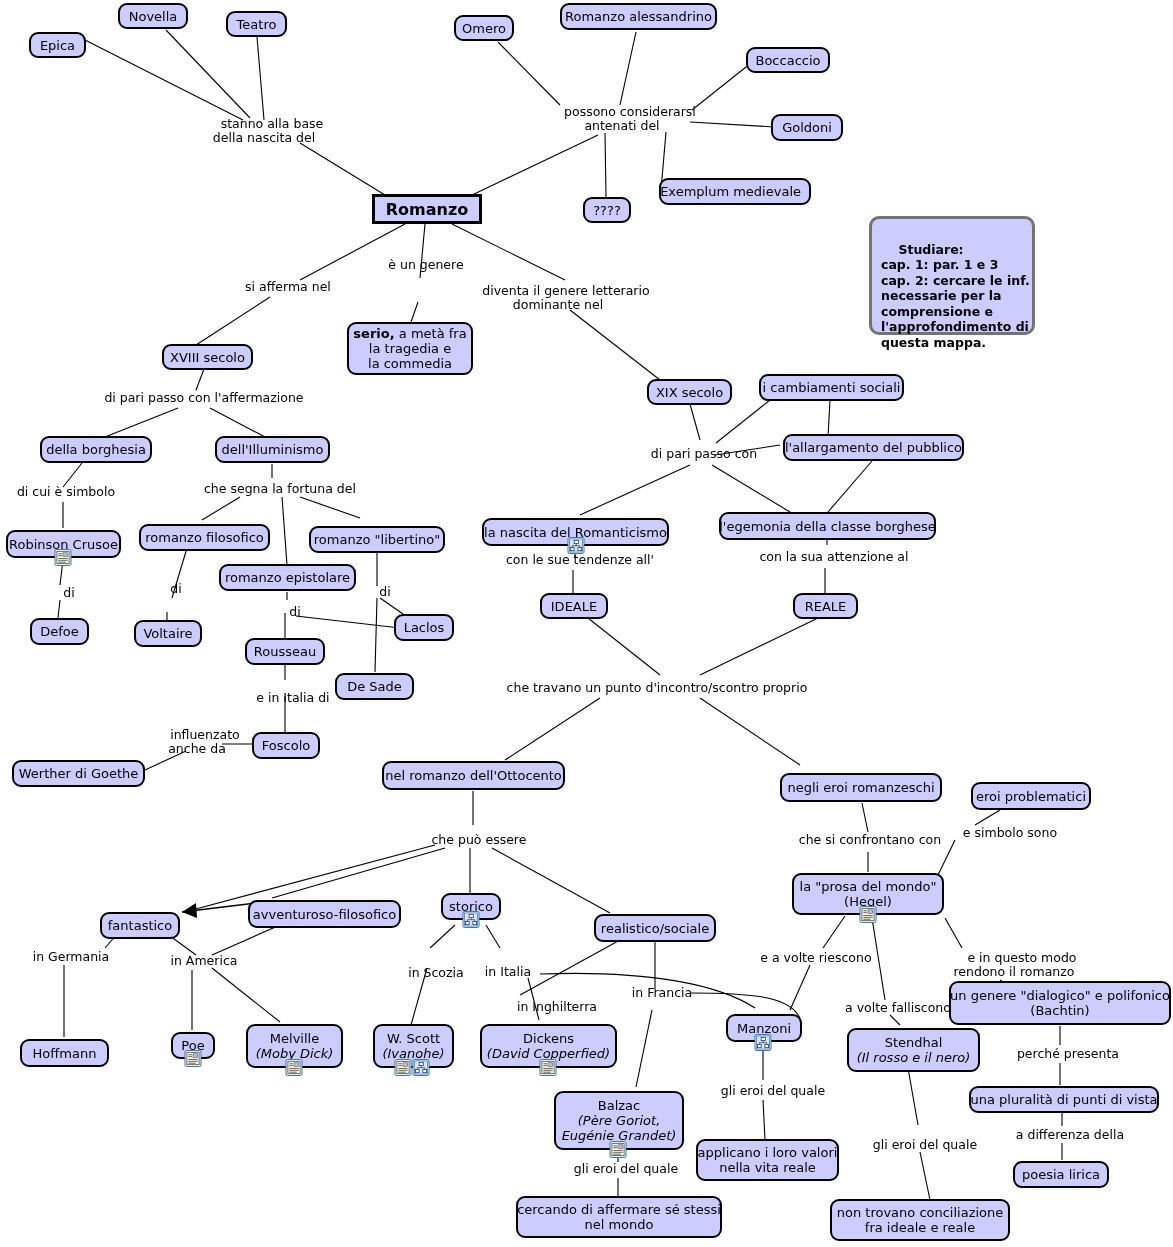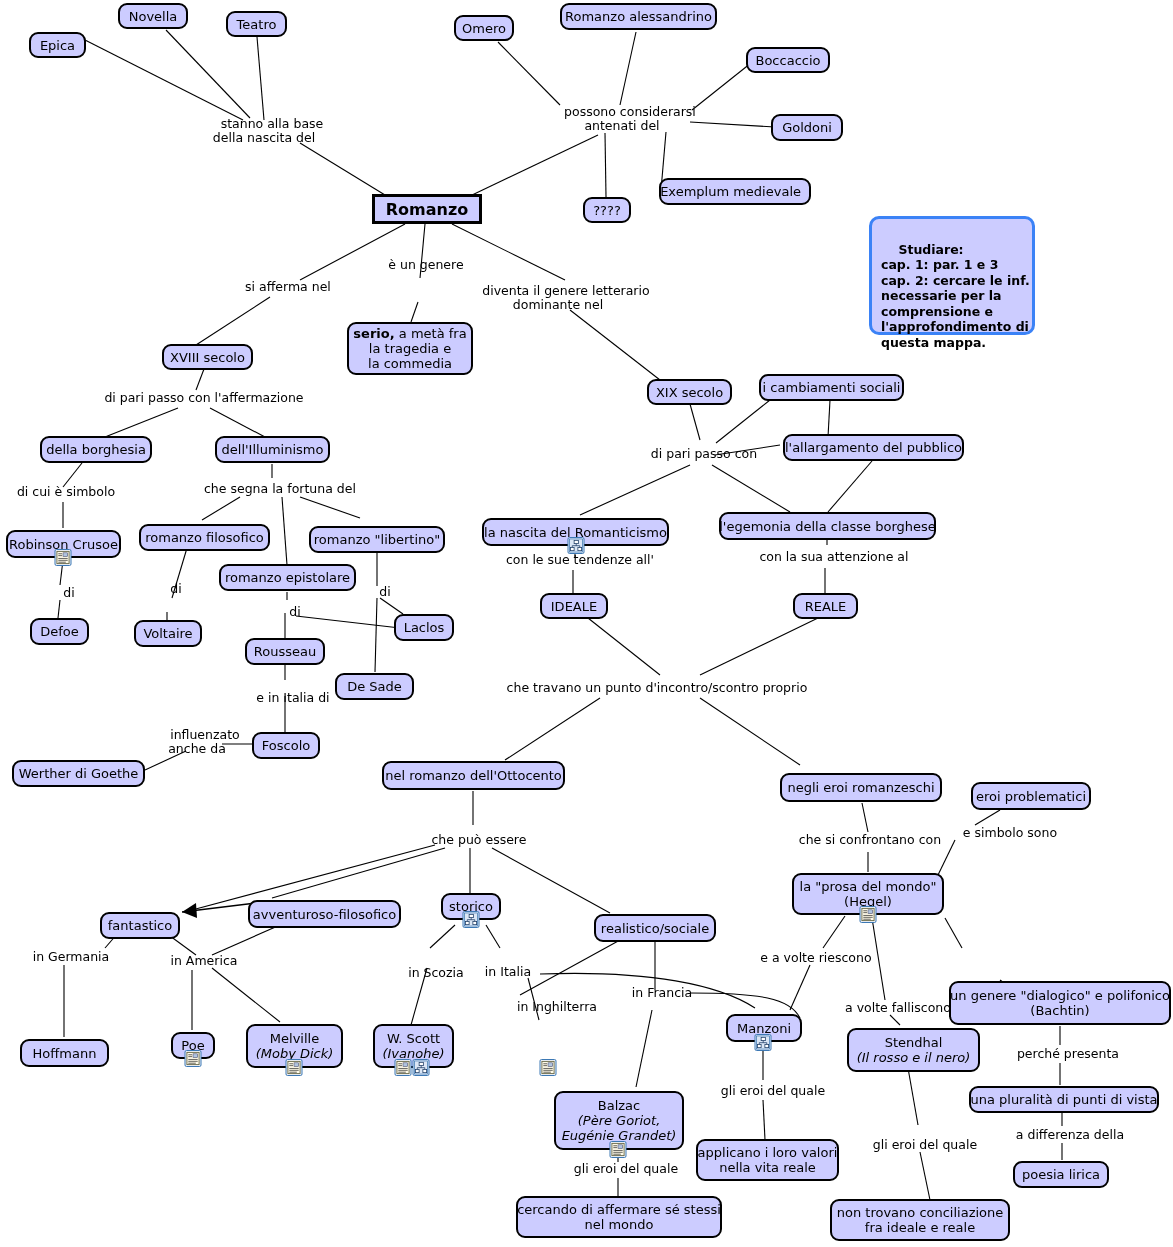--- a/index.html
+++ b/index.html
@@ -47,21 +47,21 @@
   }
   .node.bigpad{ padding:4px 10px; }
   .node .ital{ font-style:italic; }
   .node .bold{ font-weight:bold; }
 
   
   .note{
     position:absolute;
     box-sizing:border-box;
     background:#ccccff;
-    border:3px solid #3b82f6;
+    border:3px solid #737373;
     border-radius:10px;
     font-size:12.5px;
     line-height:15.5px;
     font-weight:bold;
     color:#000;
     text-align:left;
     padding:7px 9px;
     white-space:pre;
     z-index:5;
   }
@@ -526,20 +526,23 @@
           <g stroke="#1b3a63" stroke-width="0.8">
             <line x1="8.2" y1="6" x2="8.2" y2="8.2"></line>
             <line x1="4" y1="8.2" x2="12" y2="8.2"></line>
             <line x1="4" y1="8.2" x2="4" y2="10"></line>
             <line x1="12" y1="8.2" x2="12" y2="10"></line>
           </g>
         </svg>
     </span>
   </div>
 
+  <div class="node bigpad" style="left:480px;top:1024px;width:137px;height:44px;">
+    <span><span>Dickens</span><br><span class="ital">(David Copperfied)</span></span>
+  </div>
   <div class="icons" style="left:548px;top:1059px;">
     <span class="ico">
       <svg viewBox="0 0 16 16">
           <rect x="1.5" y="1.5" width="13" height="13" fill="#fffbe8" stroke="#6b6b4a" stroke-width="1"></rect>
           <rect x="8" y="3" width="5" height="4" fill="#b0c4de" stroke="#4a4a6b" stroke-width="0.6"></rect>
           <g stroke="#333" stroke-width="0.8">
             <line x1="3" y1="4" x2="7" y2="4"></line>
             <line x1="3" y1="6" x2="7" y2="6"></line>
             <line x1="3" y1="9" x2="13" y2="9"></line>
             <line x1="3" y1="11" x2="13" y2="11"></line>
@@ -716,20 +719,24 @@
   <div class="link" style="left:654px;top:993px;">
     <span>in Francia</span>
   </div>
   <div class="link" style="left:808px;top:958px;">
     <span>e a volte riescono</span>
   </div>
 
   <div class="link" style="left:890px;top:1008px;">
     <span>a volte falliscono</span>
   </div>
+  <div class="link" style="left:1014px;top:965px;">
+    <span>e in questo modo
+rendono il romanzo</span>
+  </div>
   <div class="link" style="left:618px;top:1169px;">
     <span>gli eroi del quale</span>
   </div>
   <div class="link" style="left:765px;top:1091px;">
     <span>gli eroi del quale</span>
   </div>
   <div class="link" style="left:917px;top:1145px;">
     <span>gli eroi del quale</span>
   </div>
   <div class="link" style="left:1060px;top:1054px;">

